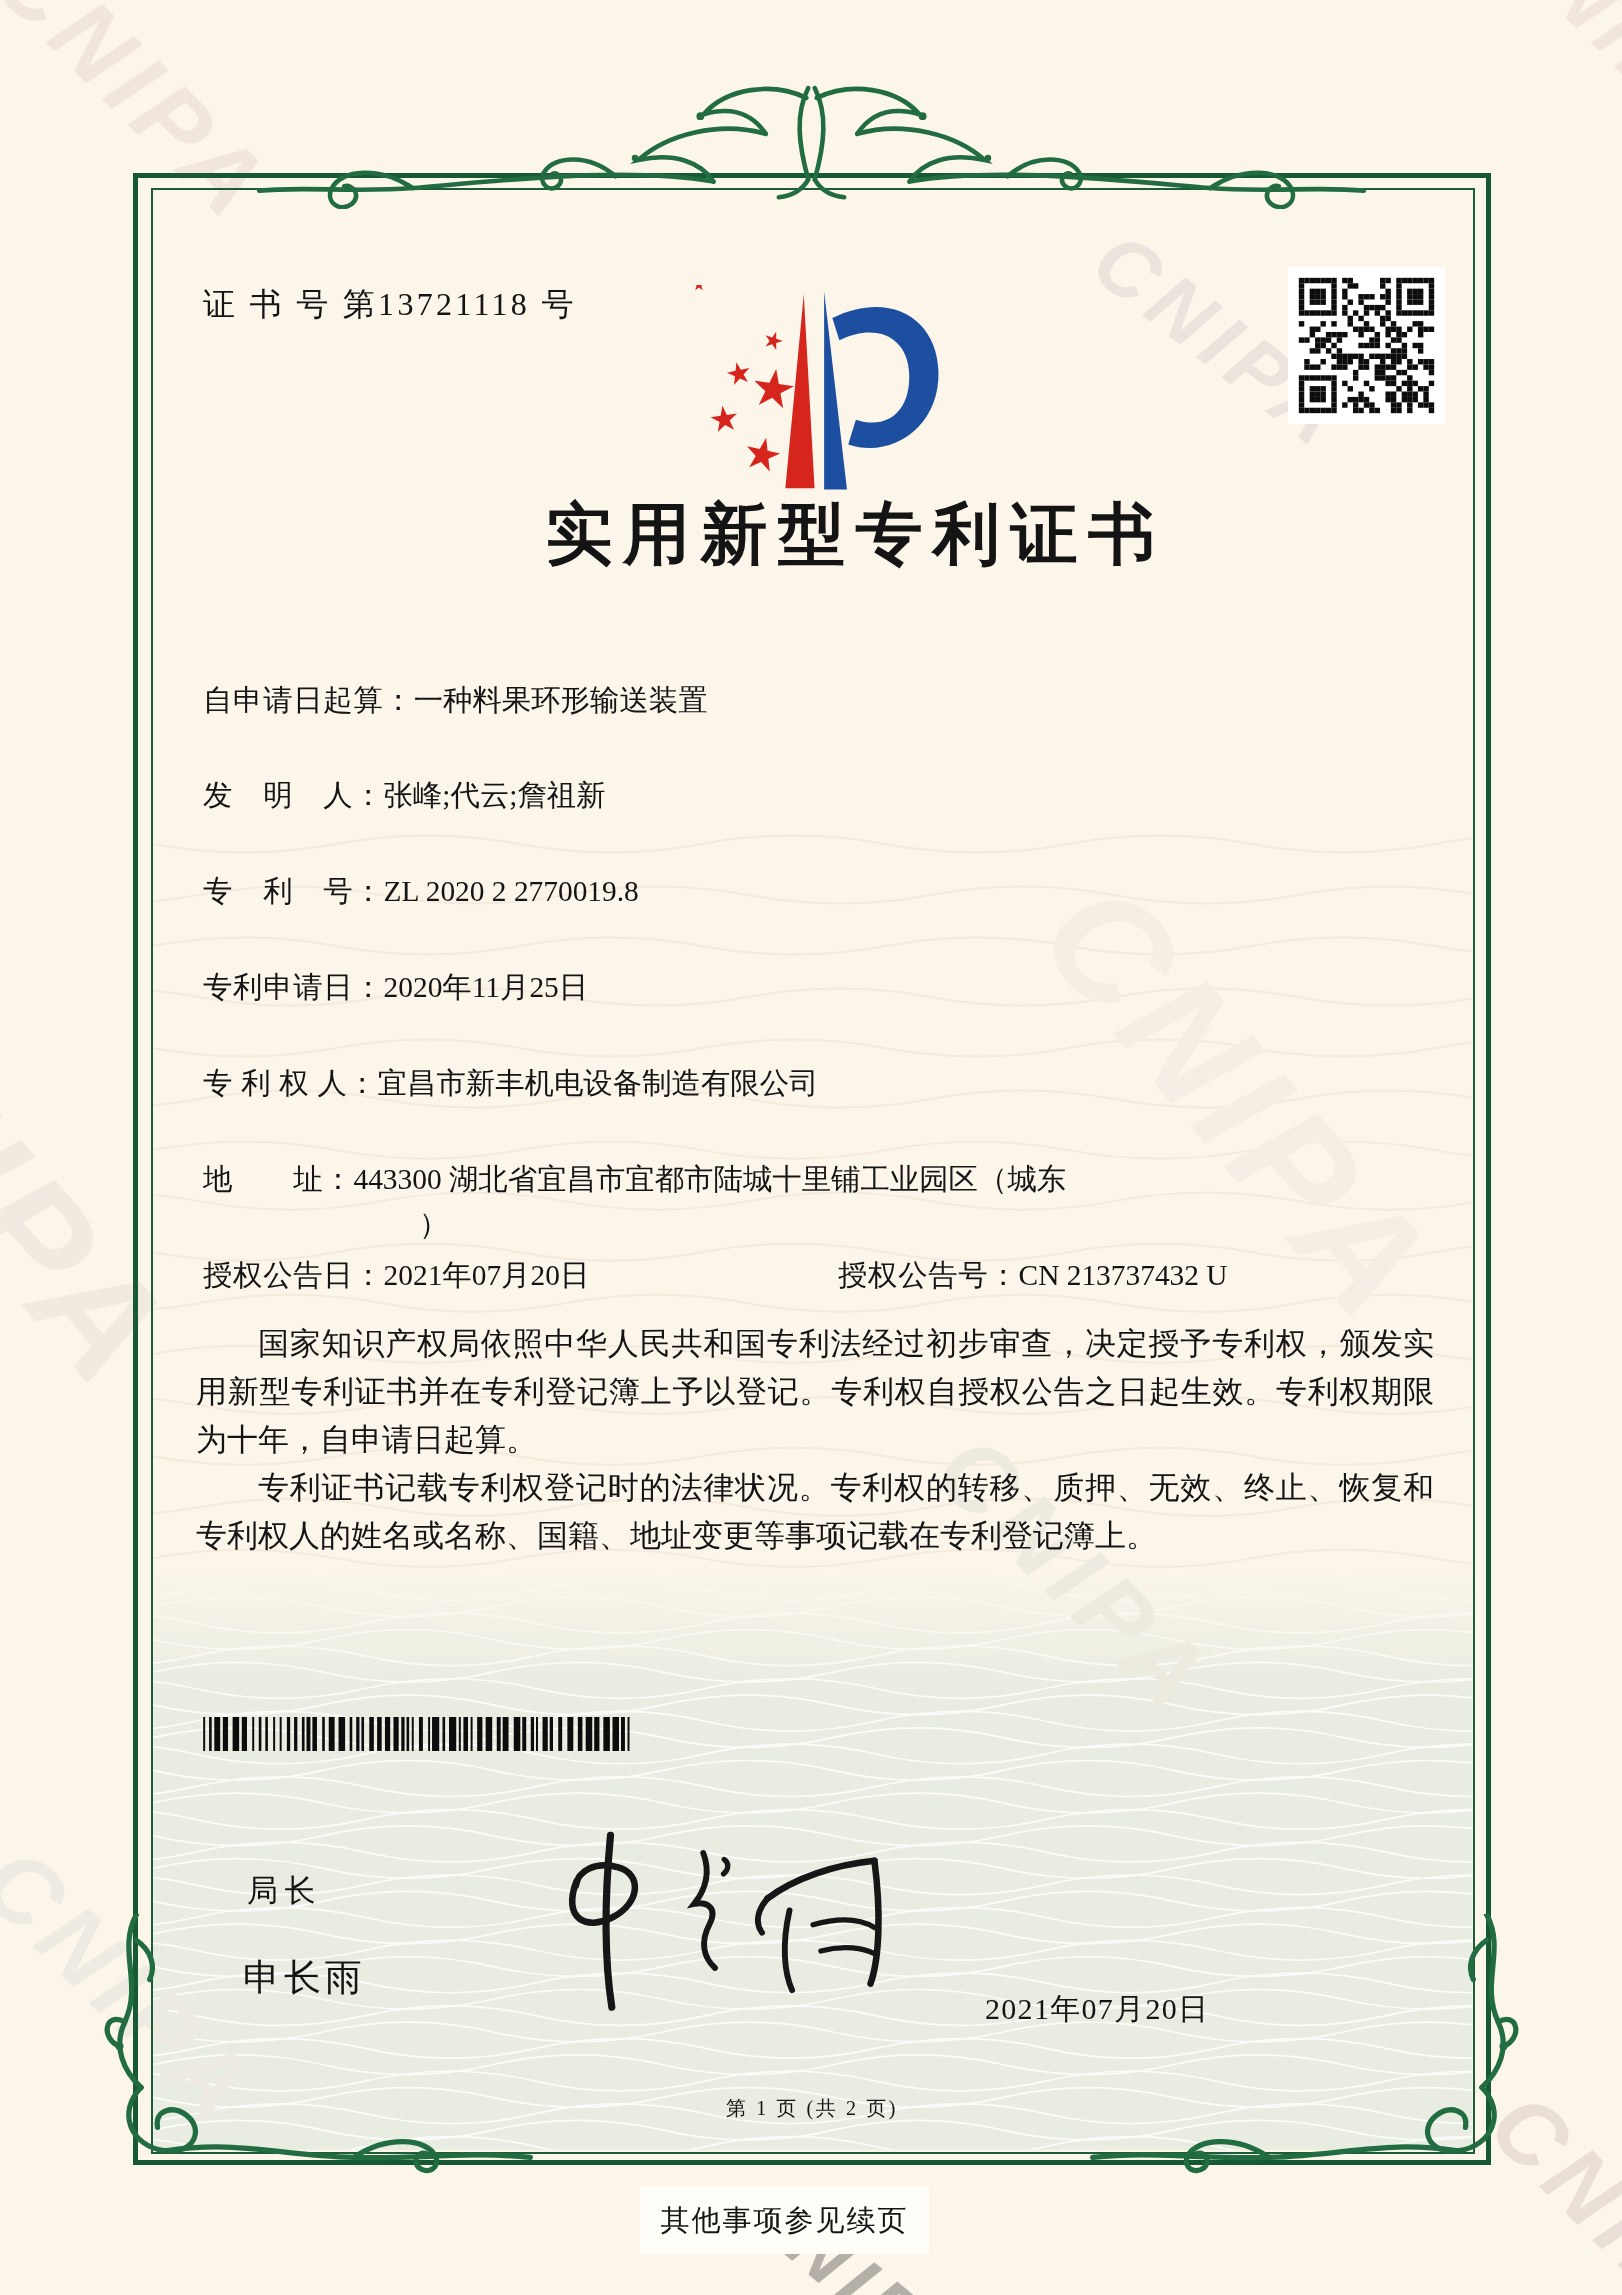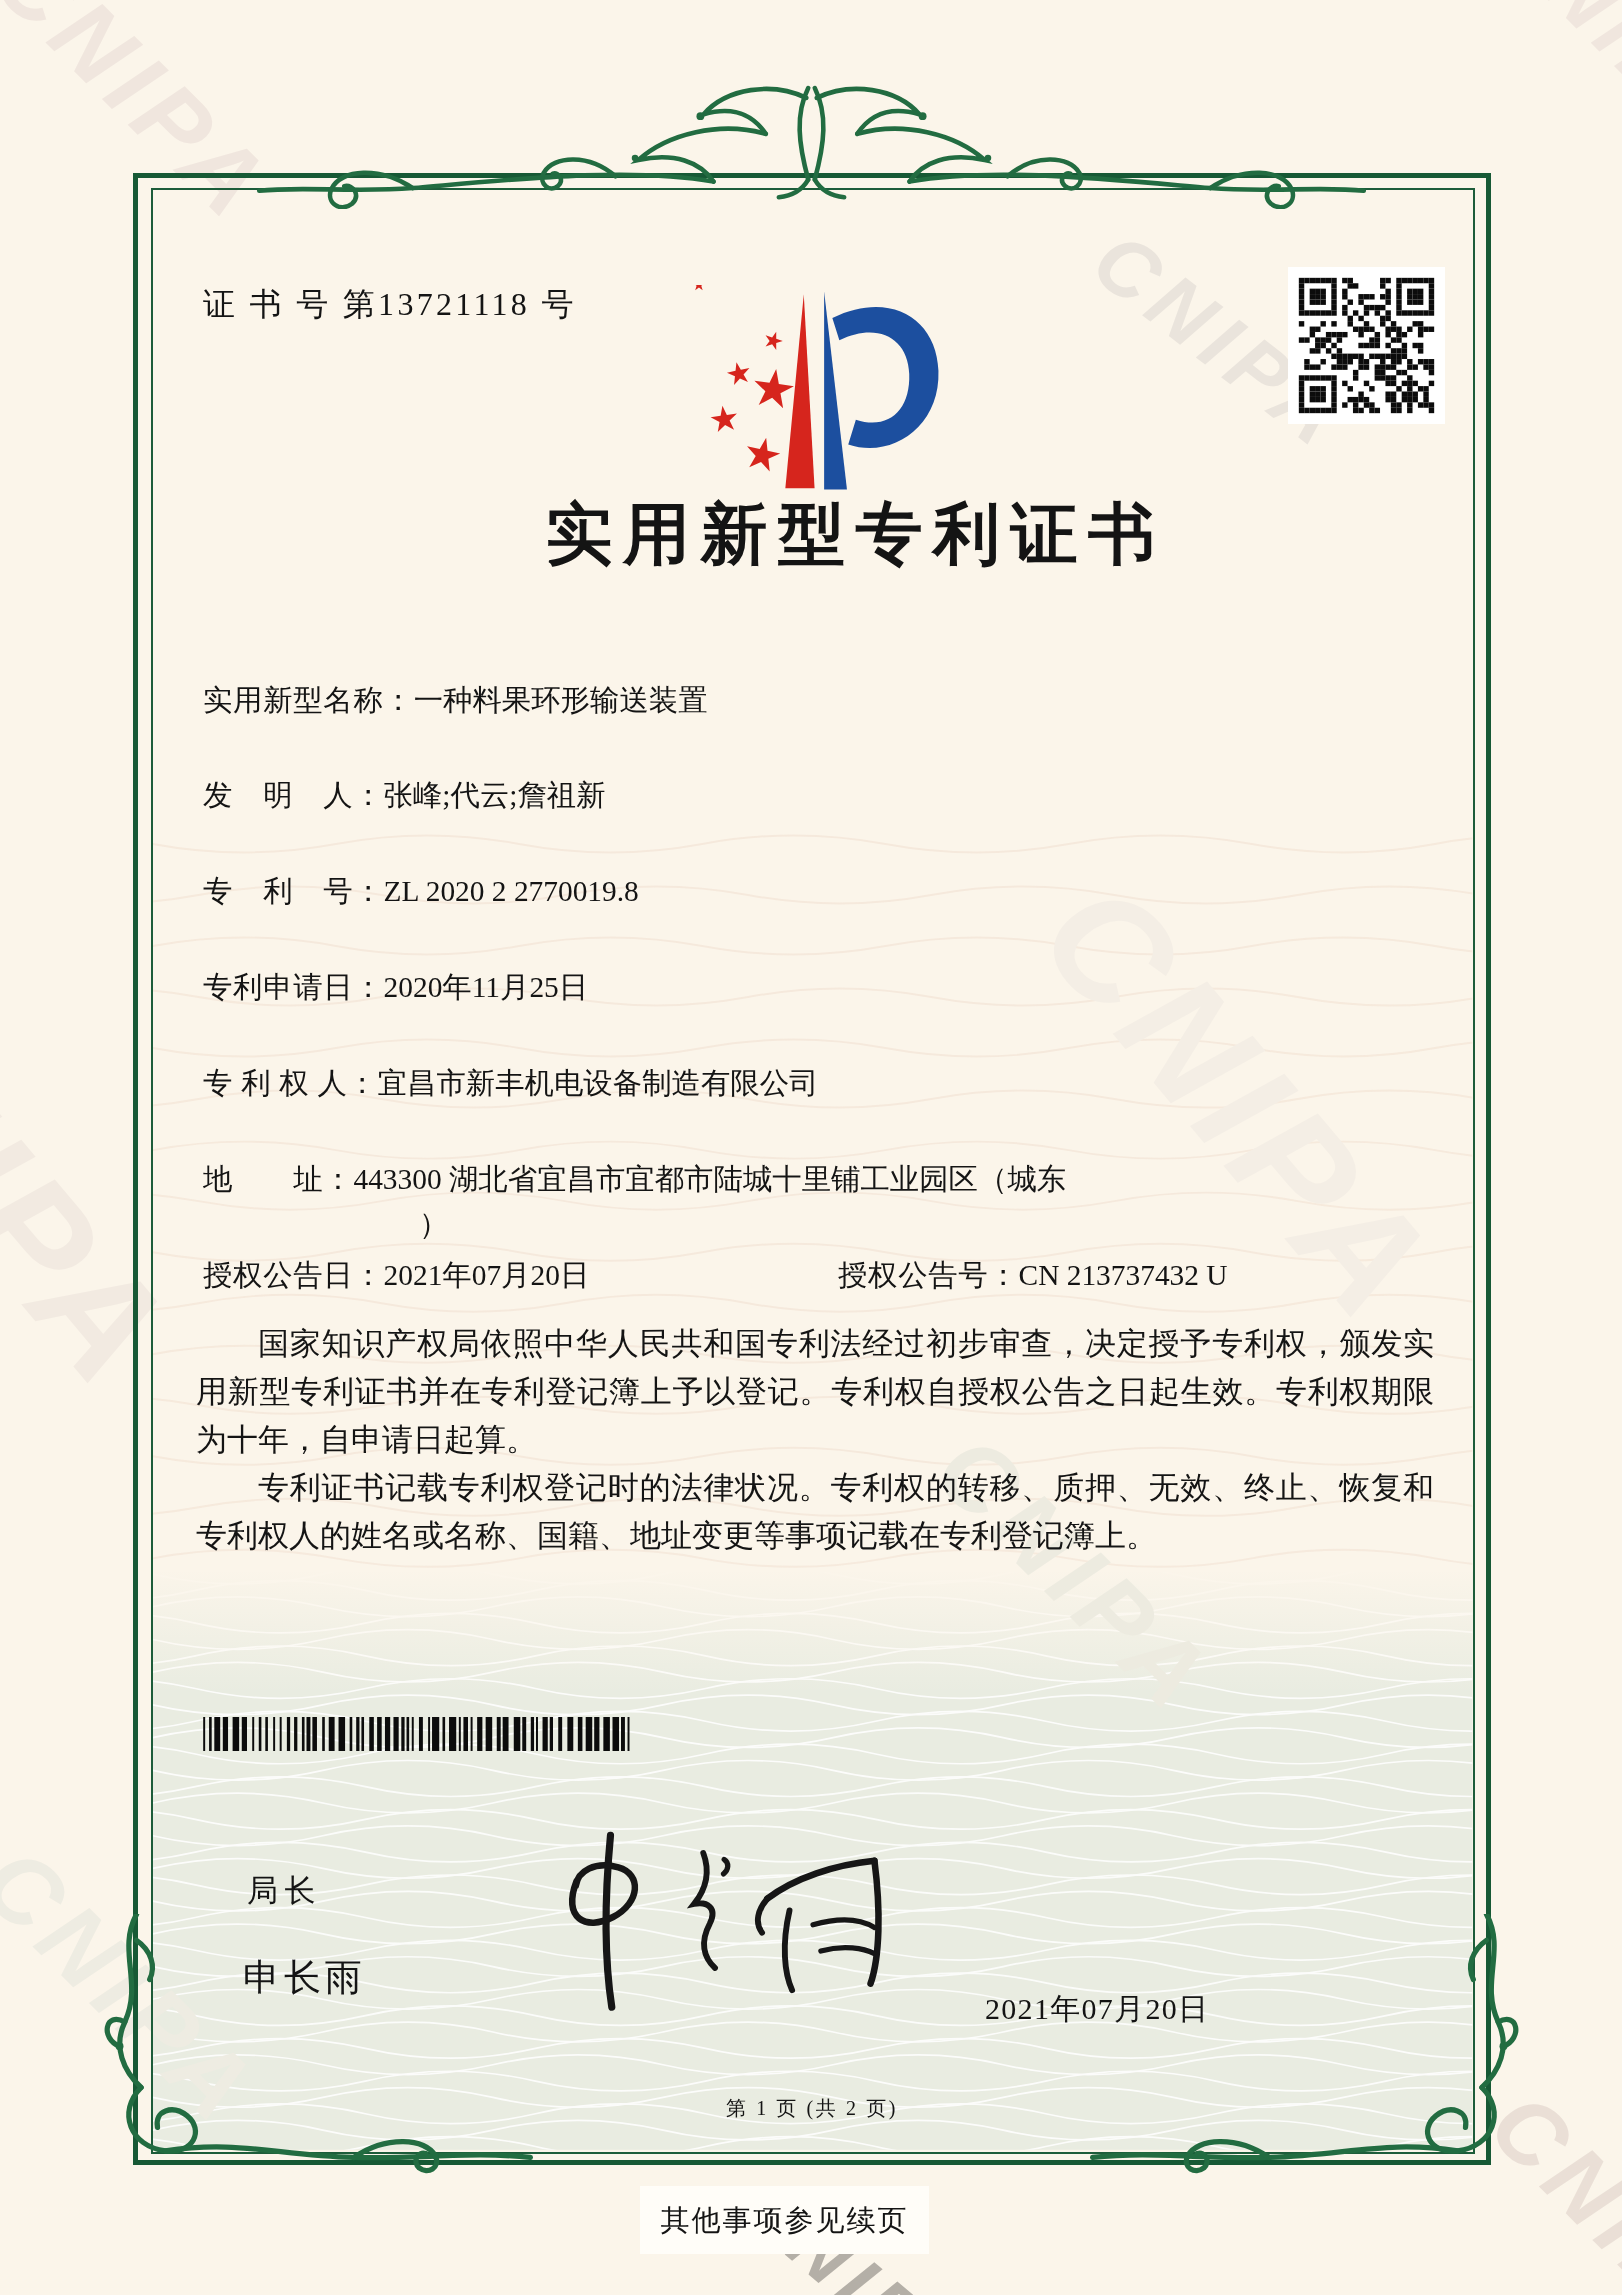--- a/index.html
+++ b/index.html
@@ -475,21 +475,21 @@
       <rect x="4" y="26" width="1" height="1"></rect>
       <rect x="5" y="26" width="1" height="1"></rect>
       <rect x="6" y="26" width="1" height="1"></rect>
       <rect x="7" y="26" width="1" height="1"></rect>
       <rect x="8" y="26" width="1" height="1"></rect>
     </g>
 </svg>
 
 <div id="doc-title" class="abs content">实用新型专利证书</div>
 
-<div id="row-name" class="row abs content"><span class="lab">实用新型名称：</span><span>一种料果环形输送装置</span></div>
+<div id="row-name" class="row abs content"><span class="lab">自申请日起算：</span><span>一种料果环形输送装置</span></div>
 <div id="row-inventor" class="row abs content"><span class="lab">发　明　人：</span><span>张峰;代云;詹祖新</span></div>
 <div id="row-patno" class="row abs content"><span class="lab">专　利　号：</span><span>ZL 2020 2 2770019.8</span></div>
 <div id="row-appdate" class="row abs content"><span class="lab">专利申请日：</span><span>2020年11月25日</span></div>
 <div id="row-patentee" class="row abs content"><span class="lab">专 利 权 人：</span><span>宜昌市新丰机电设备制造有限公司</span></div>
 <div id="row-address" class="row abs content"><span class="lab">地　　址：</span><span>443300 湖北省宜昌市宜都市陆城十里铺工业园区（城东</span></div>
 <div id="row-address-wrap" class="abs content">）</div>
 <div id="row-grant" class="row abs content">
   <span><span class="lab">授权公告日：</span><span>2021年07月20日</span></span>
   <span id="grant-no"><span class="lab">授权公告号：</span><span>CN 213737432 U</span></span>
 </div>

